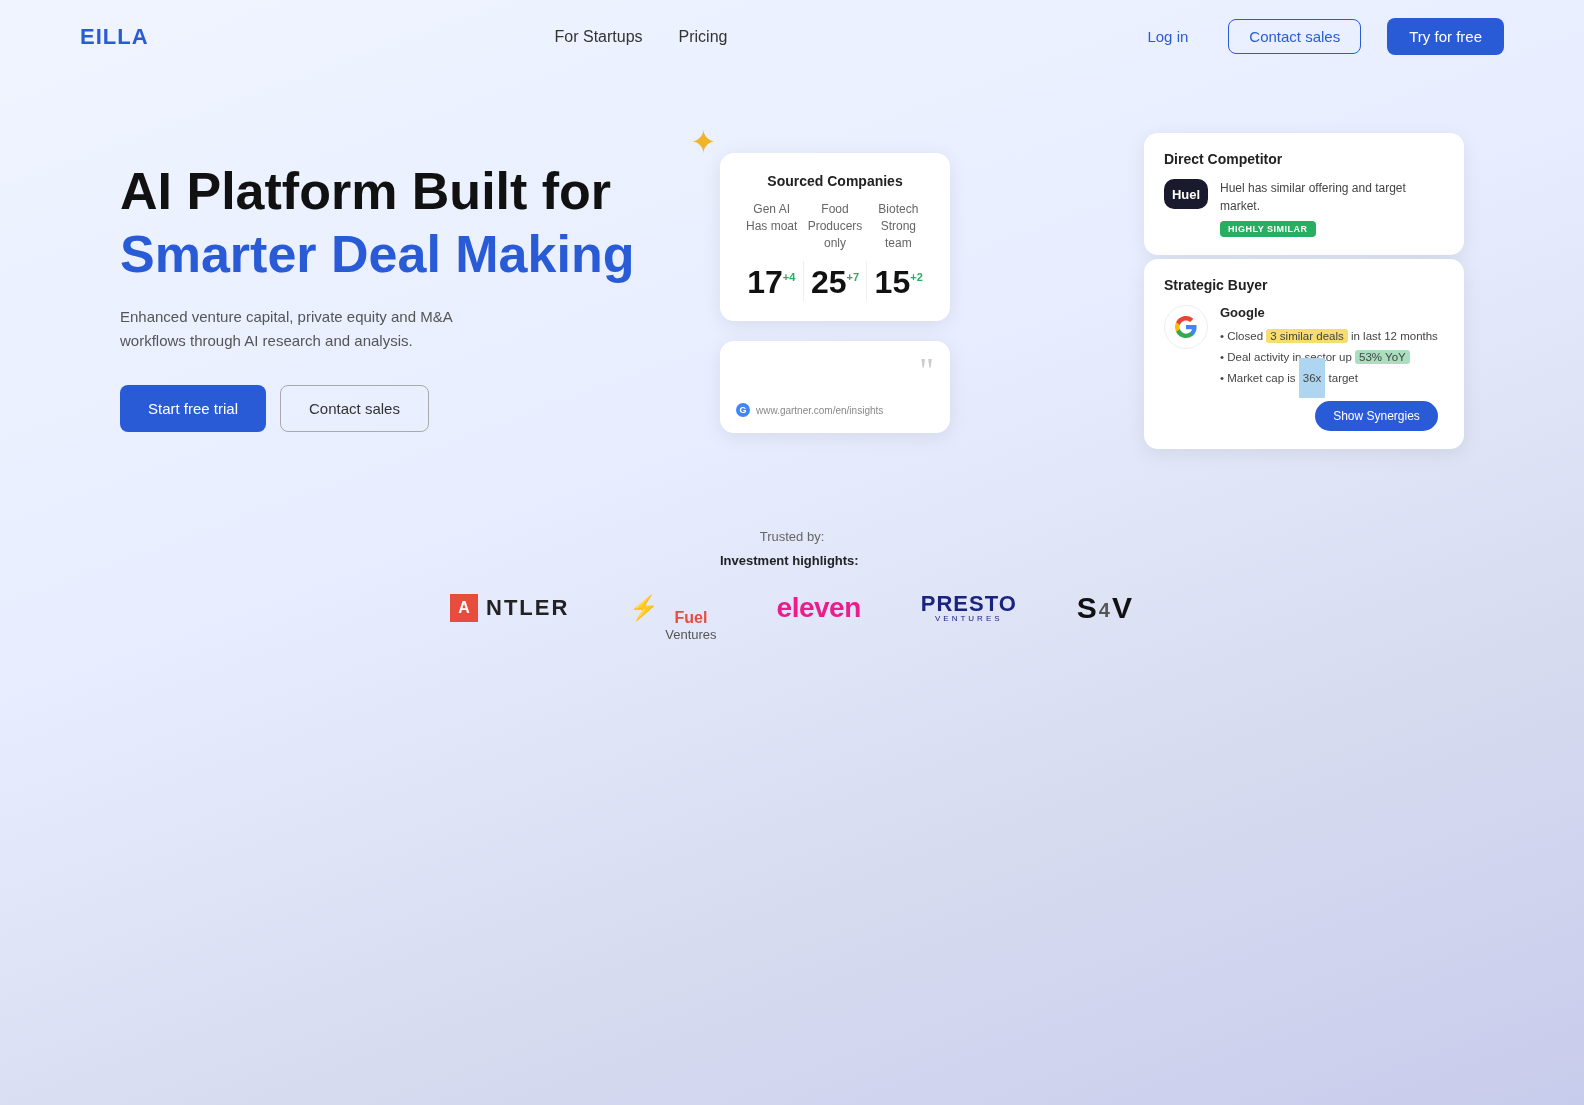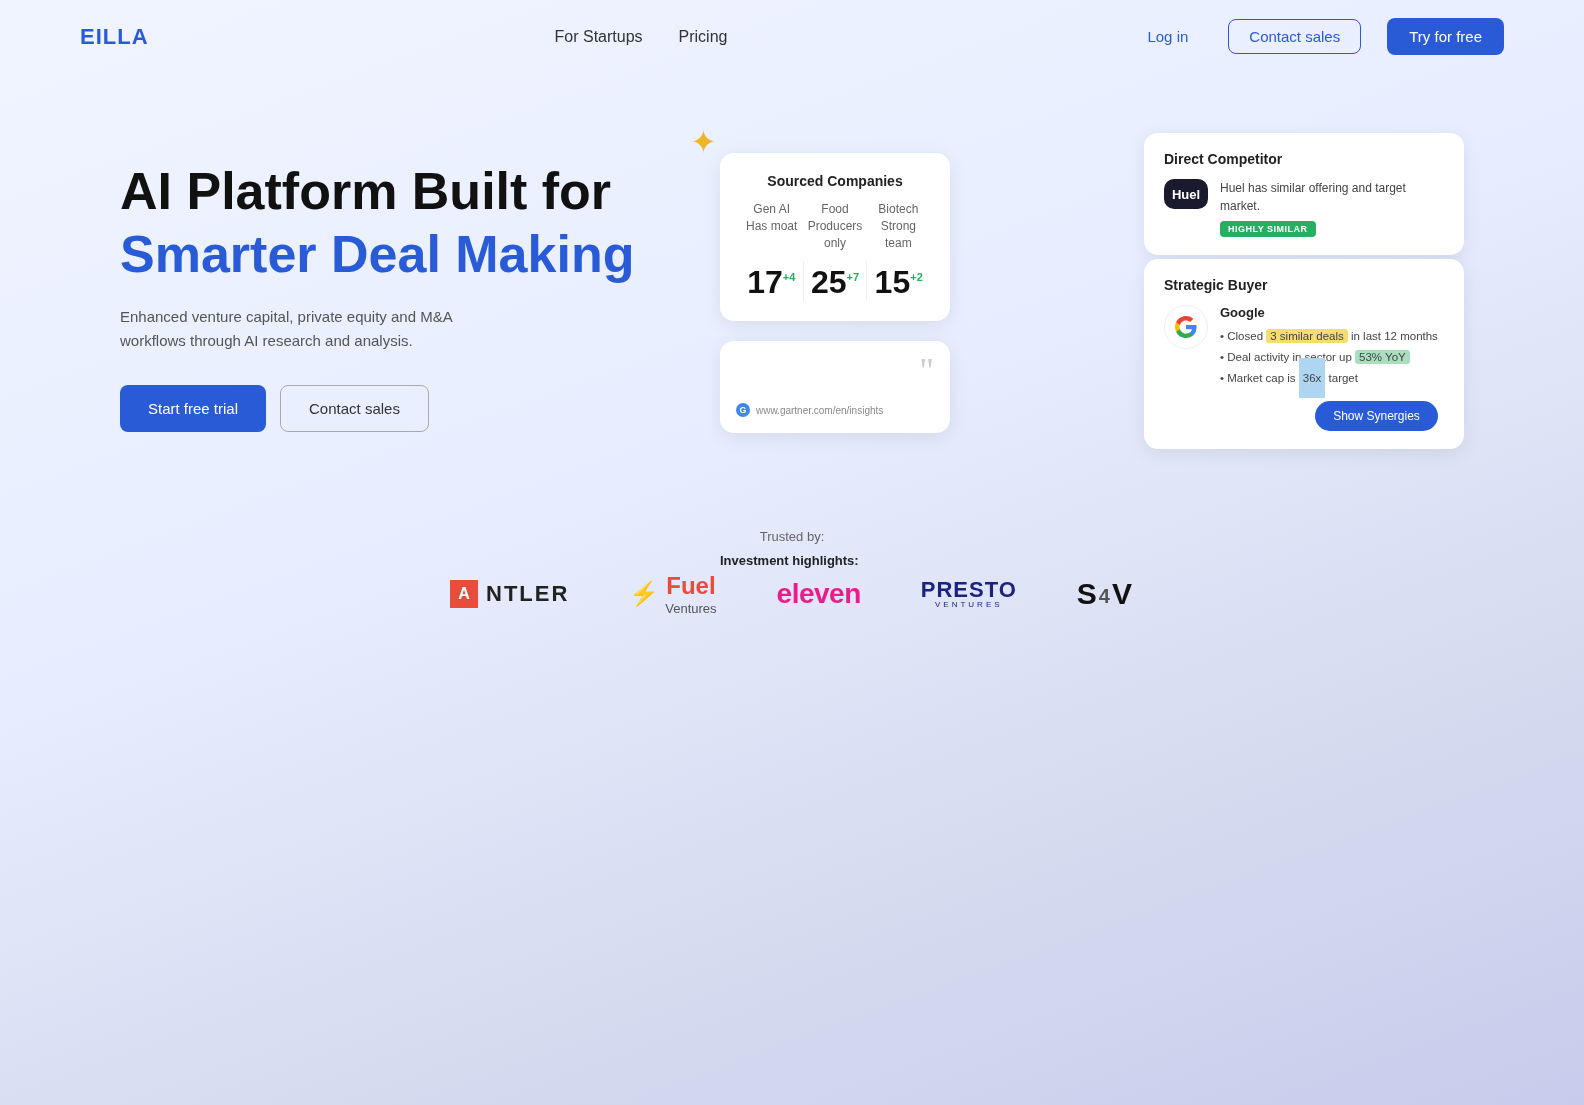--- a/index.html
+++ b/index.html
@@ -520,21 +520,21 @@
   <div class="trusted-logos">
 
     <div class="logo-antler">
       <div style="width:28px;height:28px;background:#e74c3c;display:flex;align-items:center;justify-content:center;color:#fff;font-weight:900;font-size:16px;">A</div>
       <span style="font-size:22px;font-weight:800;color:#222;letter-spacing:2px;">NTLER</span>
     </div>
 
     <div class="fuel-logo">
       <span style="font-size:24px;color:#e74c3c;">⚡</span>
       <div class="fuel-text">
-        <span style="font-size:24px;font-weight:800;color:#e74c3c;">Fuel</span>
+        <span style="font-size:16px;font-weight:800;color:#e74c3c;margin-top:36px;">Fuel</span>
         <span style="font-size:13px;color:#555;">Ventures</span>
       </div>
     </div>
 
     <div>
       <span style="font-size:28px;font-weight:800;color:#e91e8c;letter-spacing:-0.5px;">eleven</span>
     </div>
 
     <div class="presto-logo">
       <span style="font-size:22px;font-weight:900;color:#1a237e;letter-spacing:1px;">PRESTO</span>

